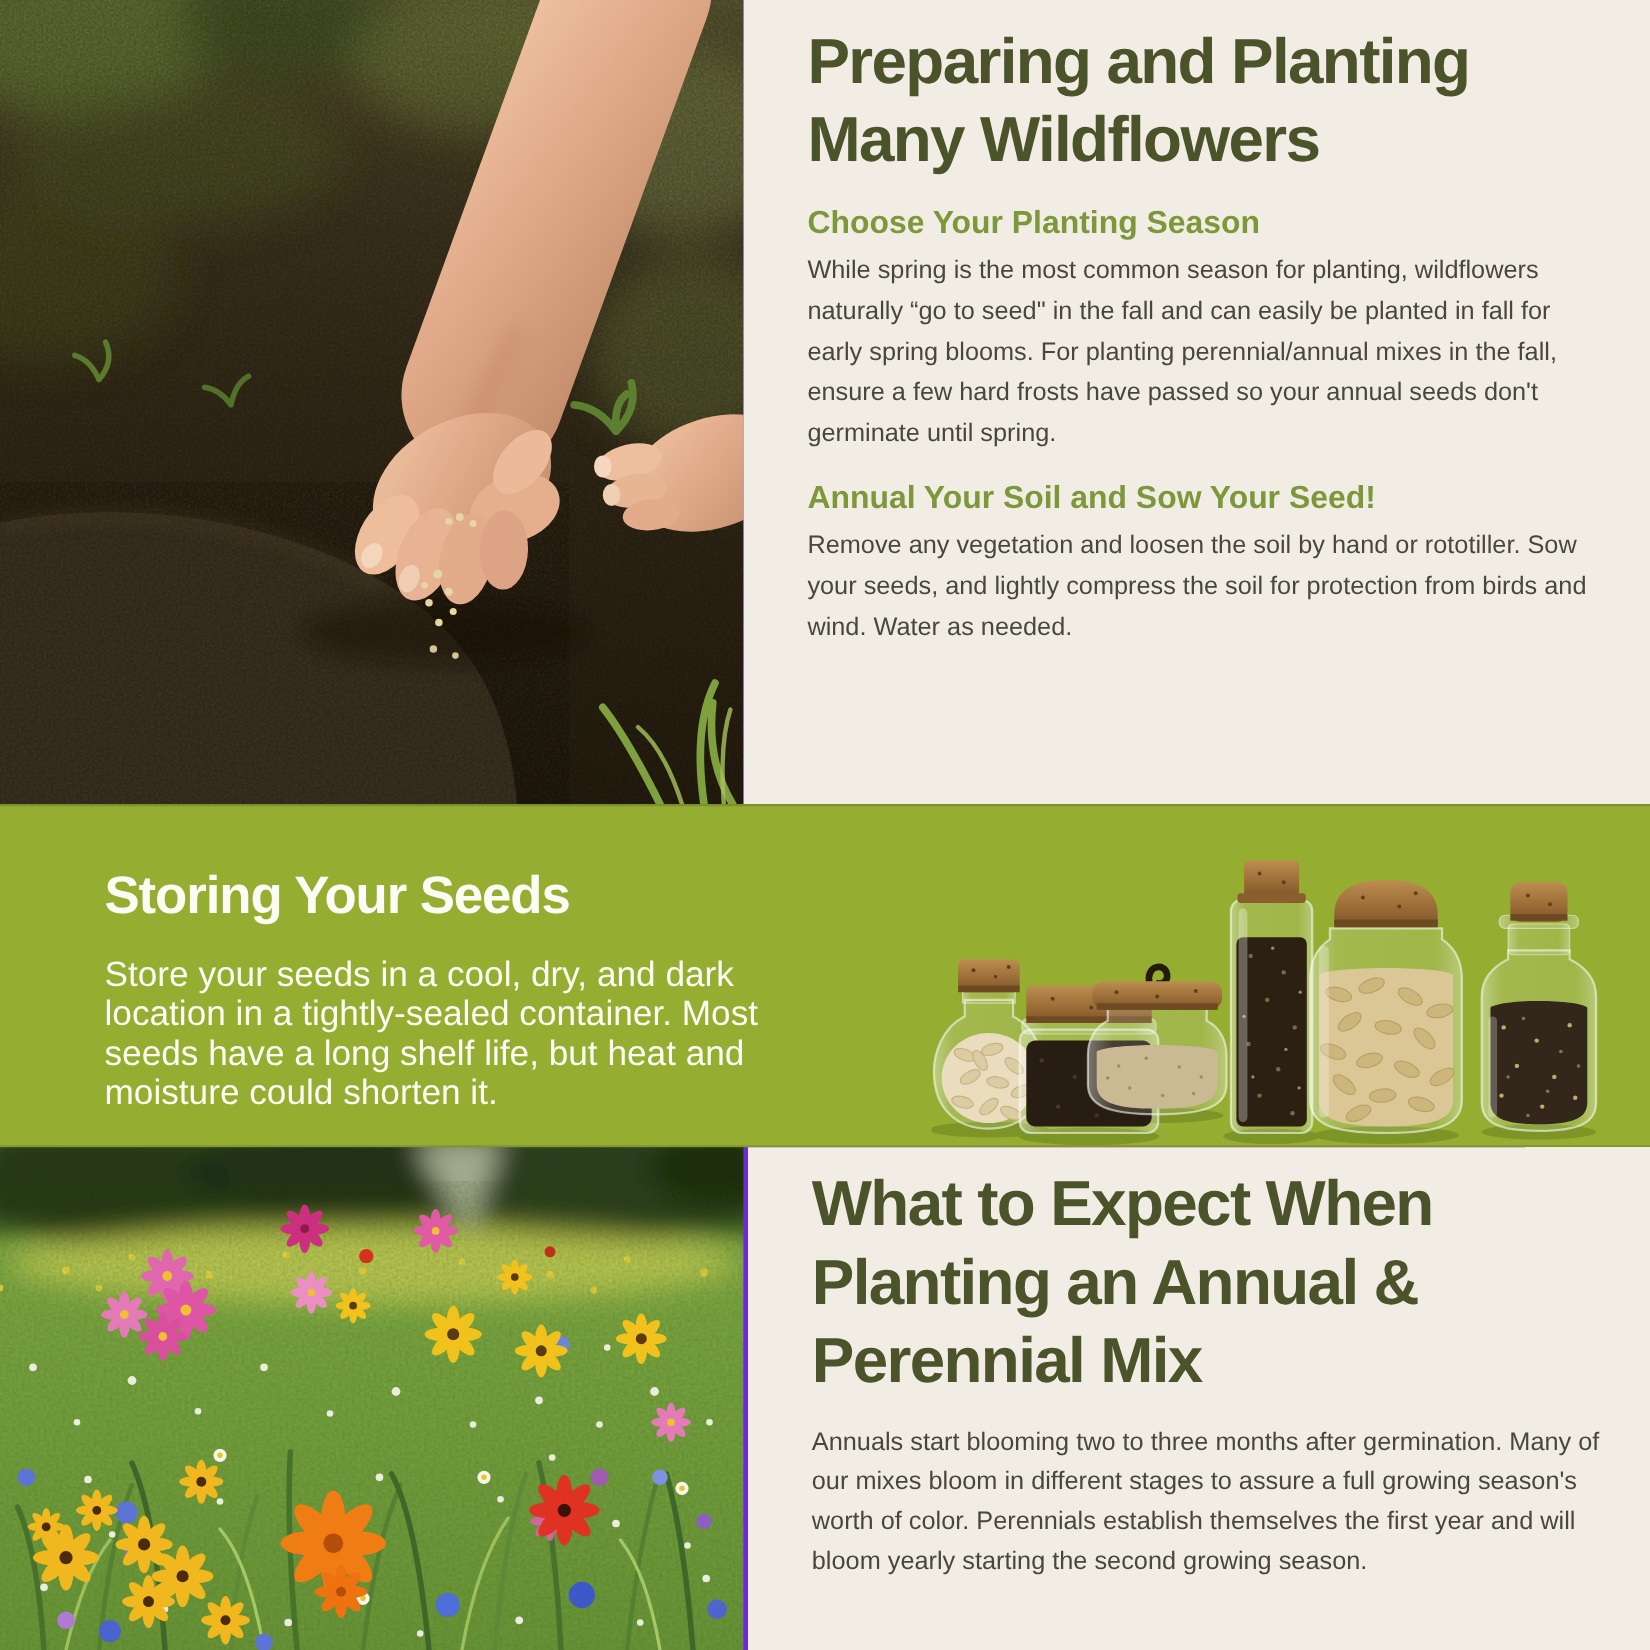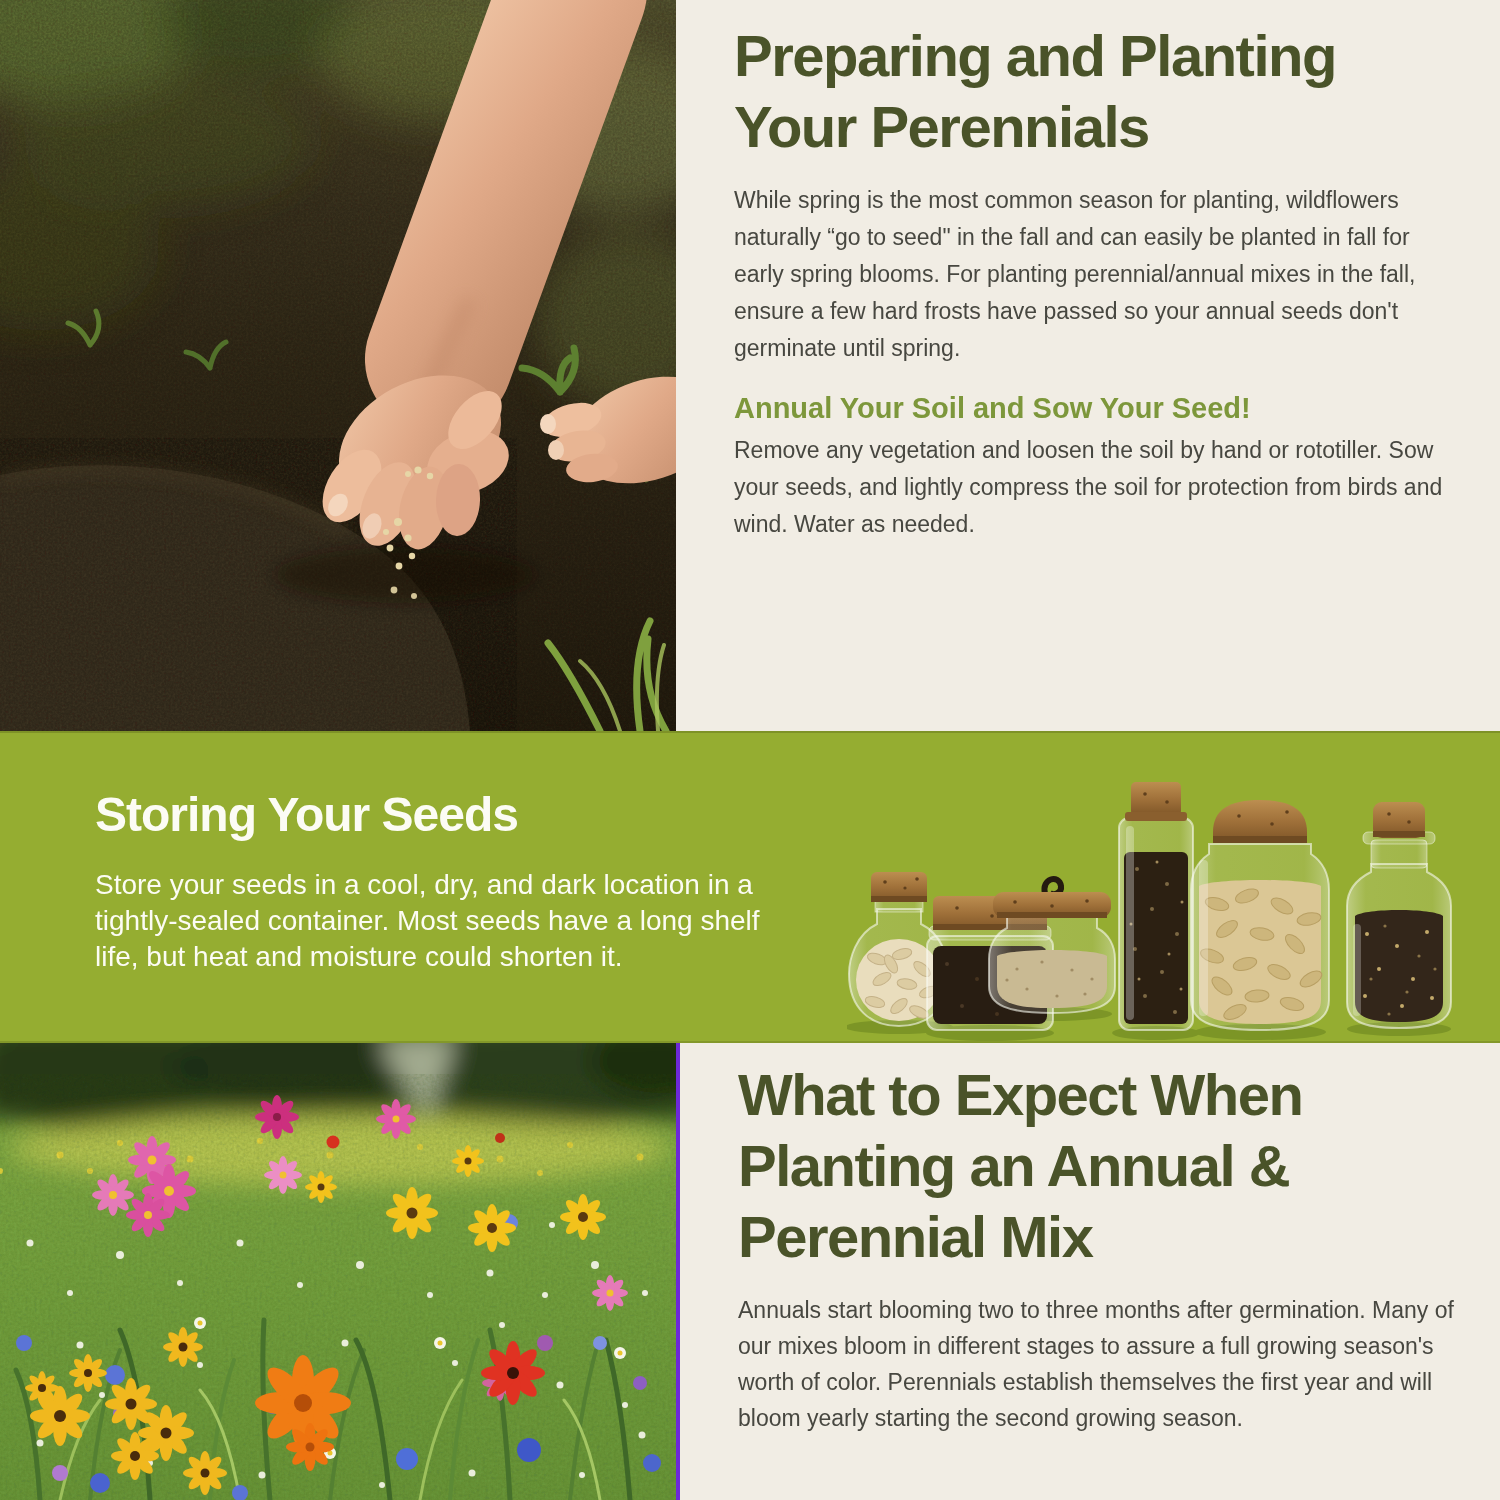--- a/index.html
+++ b/index.html
@@ -30,21 +30,21 @@
     position:absolute; left:0; top:731px; width:1500px; height:312px;
     background:#95ad31; box-sizing:border-box;
     border-top:2px solid rgba(60,70,10,0.25);
     border-bottom:2px solid rgba(60,70,10,0.2);
   }
   .band-text { position:absolute; left:95px; top:52px; width:680px; }
   .band-heading {
     margin:0 0 22px 0; font-size:48px; line-height:60px; font-weight:bold;
     letter-spacing:-1px; color:#fcfcf4;
   }
-  .band-body { margin:0; font-size:28px; line-height:36px; color:#fcfcf4; }
+  .band-body { margin:0; font-size:32px; line-height:36px; color:#fcfcf4; }
   .jars-svg { position:absolute; right:28px; top:41px; }
   
   .bottom-photo { position:absolute; left:0; top:1043px; width:676px; height:457px; }
   .bottom-content {
     position:absolute; left:680px; top:1043px; width:824px; height:457px;
     box-sizing:border-box; padding:16px 34px 0 58px; background:#f1ede4;
   }
   .bottom-content .body-text { margin-top:12px; line-height:36px; max-width:722px; }
   .photo-svg { display:block; }
 </style>
@@ -151,23 +151,24 @@
         <ellipse cx="592" cy="468" rx="26" ry="14" transform="rotate(-6 592 468)" fill="#e2ab8a"></ellipse>
         <ellipse cx="548" cy="424" rx="8" ry="10" fill="#f4d7be"></ellipse>
         <ellipse cx="556" cy="450" rx="8" ry="10" fill="#f0d0b5"></ellipse>
       </g>
     </svg>
   </div>
 
   <div class="top-content">
     <h1 class="big-heading">
       <span>Preparing and Planting</span>
-      <span>Your Perennials</span>
+      <span>Many Wildflowers</span>
     </h1>
     <div>
+      <div class="sub-title">Choose Your Planting Season</div>
       <p class="body-text">While spring is the most common season for planting, wildflowers naturally “go to seed" in the fall and can easily be planted in fall for early spring blooms. For planting perennial/annual mixes in the fall, ensure a few hard frosts have passed so your annual seeds don't germinate until spring.</p>
     </div>
     <div>
       <div class="sub-title">Annual Your Soil and Sow Your Seed!</div>
       <p class="body-text">Remove any vegetation and loosen the soil by hand or rototiller. Sow your seeds, and lightly compress the soil for protection from birds and wind. Water as needed.</p>
     </div>
   </div>
 
   <div class="band">
     <div class="band-text">

